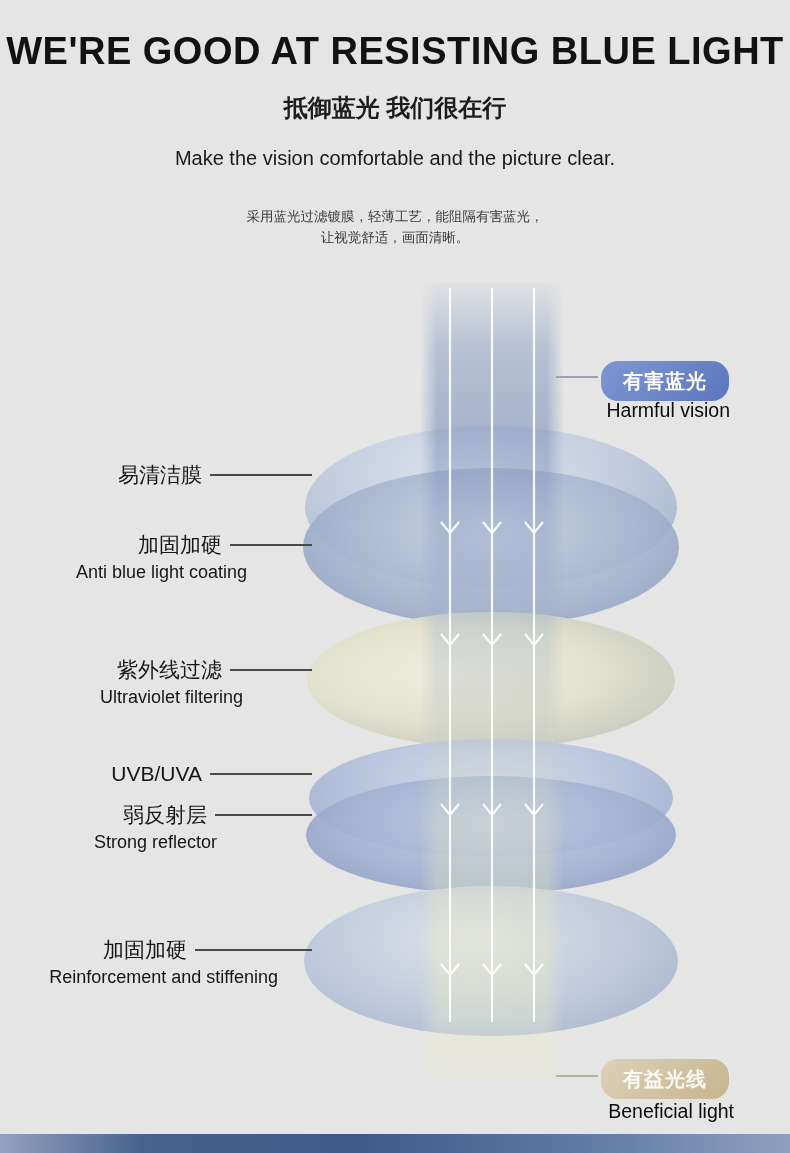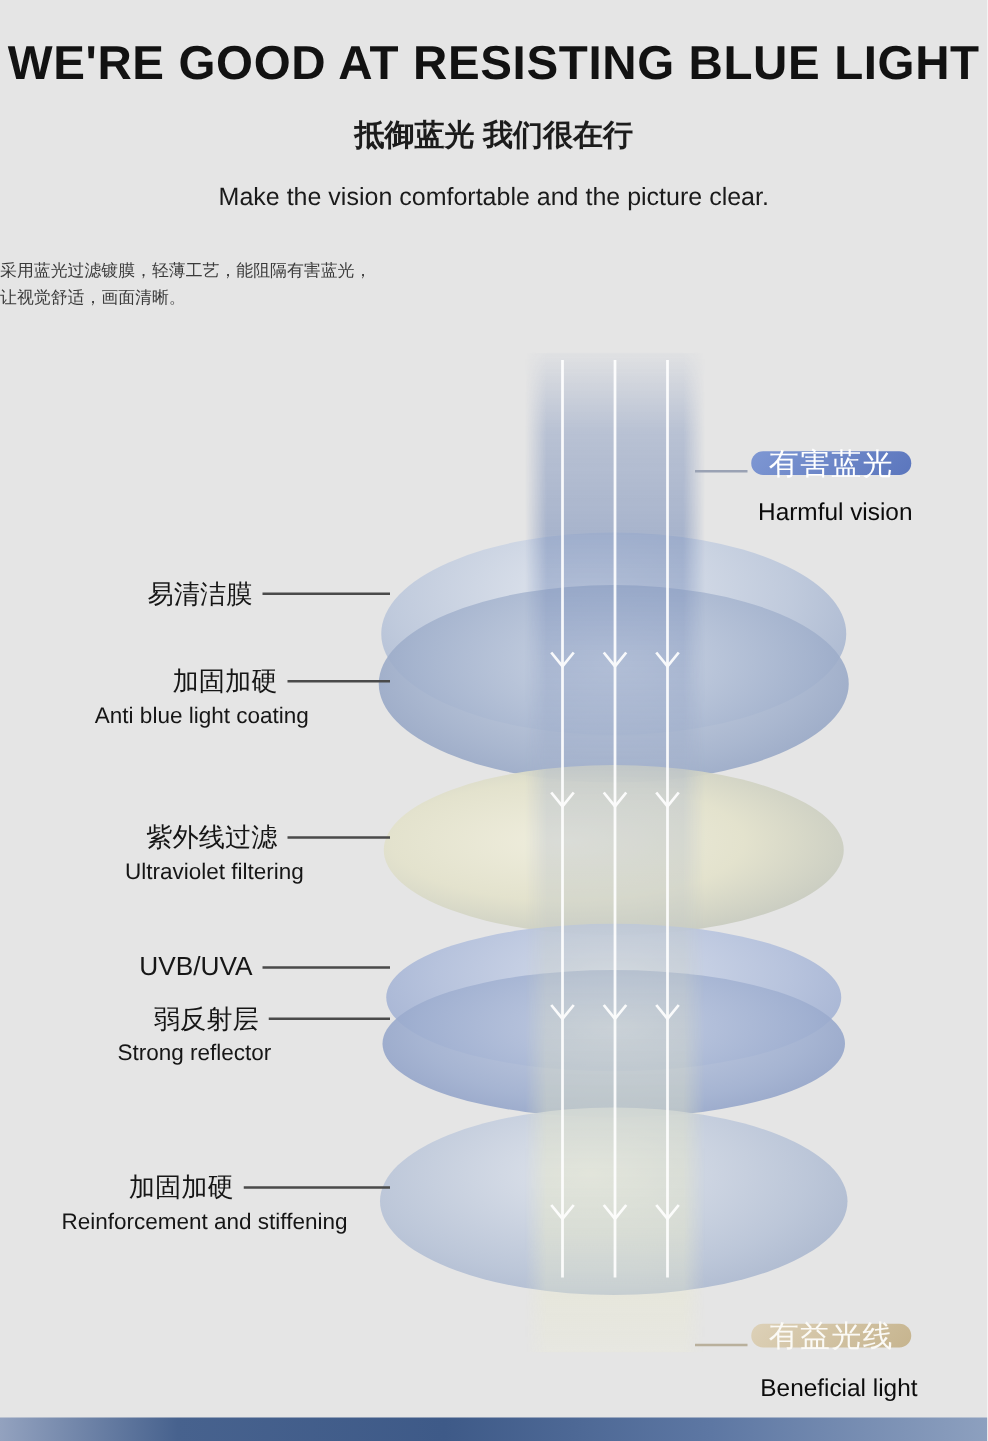--- a/index.html
+++ b/index.html
@@ -9,21 +9,21 @@
     background:#e5e5e5; overflow:hidden;
     font-family:"Liberation Sans","DejaVu Sans",sans-serif; color:#111;
   }
   
   .title { position:absolute; top:30px; left:0; width:100%; text-align:center;
     font-size:38px; font-weight:700; letter-spacing:0.5px; color:#121212; }
   .subtitle { position:absolute; top:92px; left:0; width:100%; text-align:center;
     font-size:24px; font-weight:700; color:#1c1c1c; }
   .desc-en { position:absolute; top:144px; left:0; width:100%; text-align:center;
     font-size:20px; line-height:29px; color:#1a1a1a; }
-  .desc-zh { position:absolute; top:206px; left:0; width:100%; text-align:left;
+  .desc-zh { position:absolute; top:206px; left:0; width:100%; text-align:center;
     font-size:13.5px; line-height:21px; color:#3a3a3a; }
   
   .lens { position:absolute; border-radius:50%; }
   .lens.g1a { left:305px; top:426px; width:372px; height:162px; opacity:.95;
     background:radial-gradient(ellipse at 45% 30%, #e2e7ef 0%, #bec9dc 55%, #98a8c6 100%); }
   .lens.g1b { left:303px; top:468px; width:376px; height:158px; opacity:.9;
     background:radial-gradient(ellipse at 50% 40%, #ccd5e4 0%, #a3b2cd 60%, #8496ba 100%); }
   .lens.g2a { left:307px; top:612px; width:368px; height:136px; opacity:.95;
     background:radial-gradient(ellipse at 40% 45%, #f0eedd 0%, #e3e2cc 45%, #c9ccc0 75%, #b2bac2 100%); }
   .lens.g3a { left:309px; top:739px; width:364px; height:118px; opacity:.92;
@@ -42,23 +42,23 @@
       rgba(170,182,205,0.35) 45%,
       rgba(200,205,198,0.35) 60%,
       rgba(225,226,195,0.40) 75%,
       rgba(233,233,200,0.45) 88%,
       rgba(238,238,210,0.22) 100%);
     -webkit-mask:linear-gradient(90deg, transparent 0%, #000 12%, #000 88%, transparent 100%);
             mask:linear-gradient(90deg, transparent 0%, #000 12%, #000 88%, transparent 100%);
   }
   .arrows { position:absolute; left:420px; top:282px; z-index:3; }
   
-  .badge { position:absolute; z-index:4; width:128px; height:19px; border-radius:17px;
+  .badge { position:absolute; z-index:4; width:128px; height:40px; border-radius:17px;
     display:flex; align-items:center; justify-content:center;
-    font-size:24px; letter-spacing:1px; }
+    font-size:20px; letter-spacing:1px;font-weight:bold; }
   .badge.harmful { left:601px; top:361px; color:#ffffff;
     background:linear-gradient(135deg,#7e97d3 0%,#5b76bd 100%); }
   .badge.beneficial { left:601px; top:1059px; color:#fbfaf6;
     background:linear-gradient(135deg,#ddd1b8 0%,#c6b48e 100%); }
   .badge-connector { position:absolute; z-index:4; height:2px; width:42px; left:556px; }
   .badge-connector.harmful { top:376px; background:#9aa2b4; }
   .badge-connector.beneficial { top:1075px; background:#b9b09c; }
   .caption { position:absolute; z-index:4; width:182px; text-align:right;
     font-size:19.5px; color:#0c0c0c; }
   .caption.harmful { left:548px; top:399px; }

